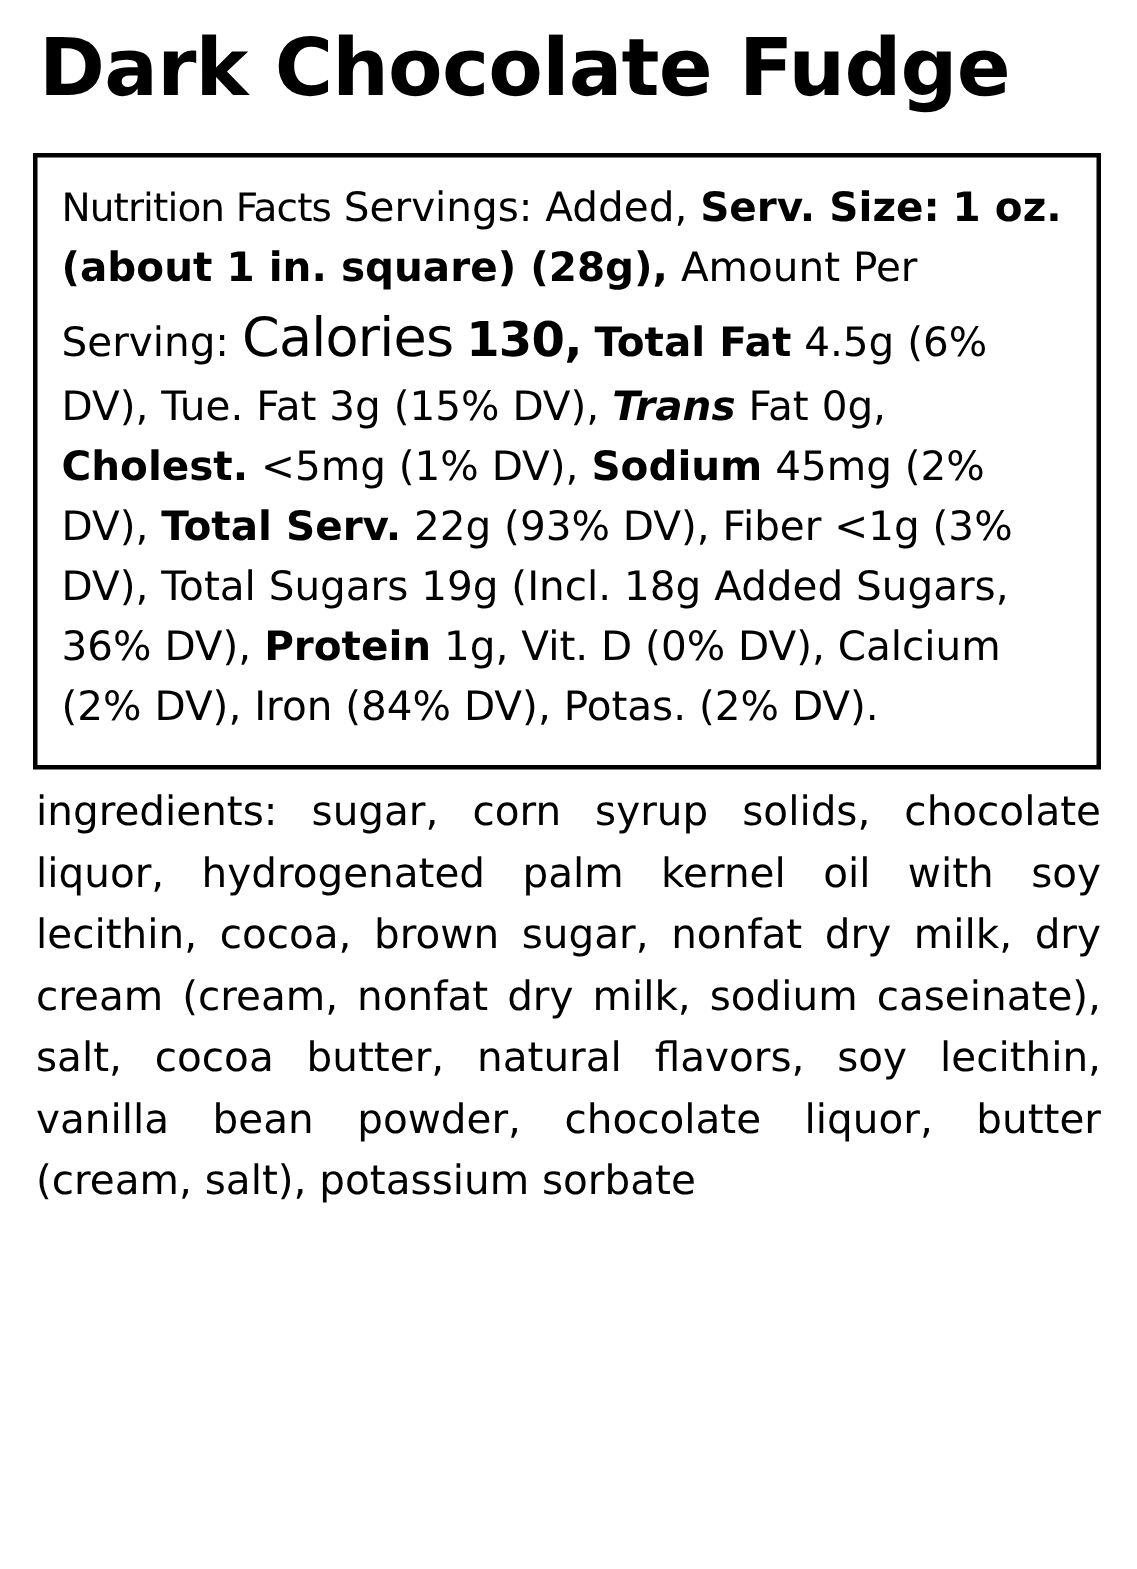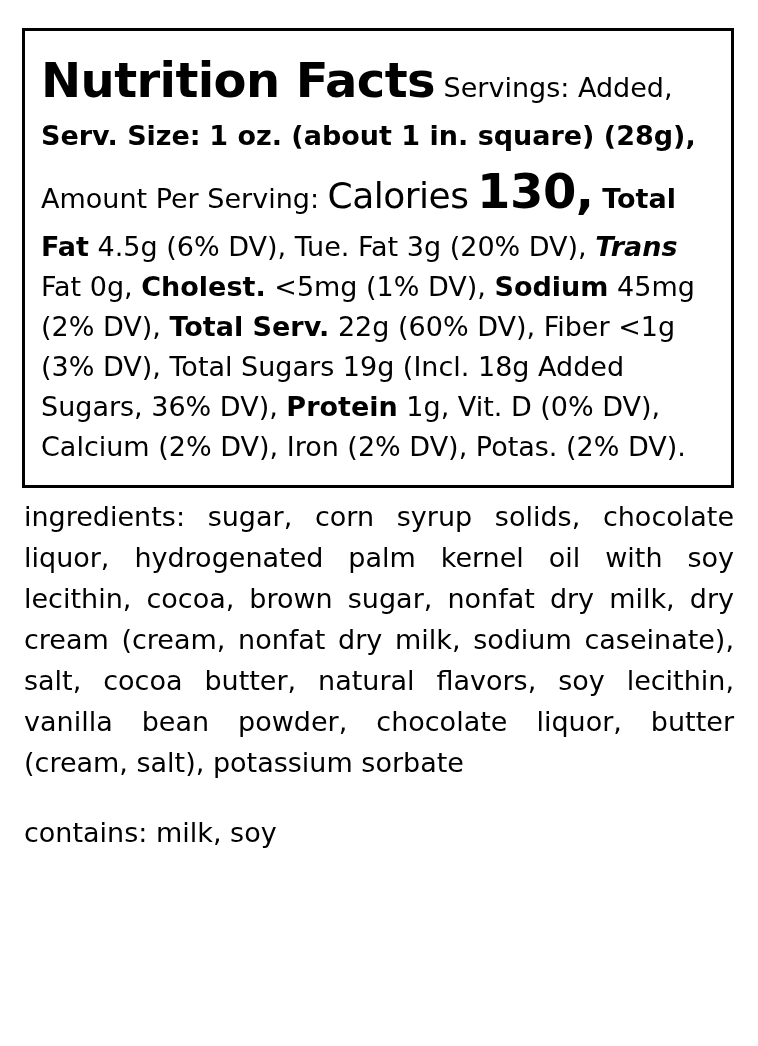--- a/index.html
+++ b/index.html
@@ -36,31 +36,31 @@
     padding: 14px 16px 18px 16px;
     width: 712px;
   }
   .nf-paragraph {
     font-size: 27px;
     line-height: 1.48;
     text-align: left;
     word-spacing: 0px;
   }
   .nf-title {
-    font-size: 48px;
-    font-weight: bold;
+    font-size: 26px;
+    font-weight: normal;
     letter-spacing: -0.6px;
   }
   .nf-calories-word {
     font-size: 36px;
     font-weight: normal;
     letter-spacing: -0.5px;
   }
   .nf-calories-num {
-    font-size: 48px;
+    font-size: 32px;
     font-weight: bold;
     letter-spacing: -0.5px;
   }
   .b { font-weight: bold; }
   .i { font-style: italic; font-weight: bold; }
   .ingredients {
     margin-top: 8px;
     font-size: 27px;
     line-height: 1.52;
     text-align: justify;
@@ -72,51 +72,51 @@
     font-size: 27px;
     line-height: 1.5;
     padding: 0 2px;
   }
 </style>
 </head>
 <body>
 
 <div class="page">
 
+  <div class="product-title">Dark Chocolate Fudge</div>
 
   <div class="nutrition-box">
     <div class="nf-paragraph">
       <span class="nf-title">Nutrition Facts</span>
       <span>Servings: Added,</span>
       <span class="b">Serv. Size:</span>
       <span class="b">1 oz. (about 1 in. square) (28g),</span>
       <span>Amount Per Serving:</span>
       <span class="nf-calories-word">Calories</span>
       <span class="nf-calories-num">130,</span>
       <span class="b">Total Fat</span>
       <span>4.5g (6% DV),</span>
       <span>Tue. Fat</span>
-      <span>3g (20% DV),</span>
+      <span>3g (15% DV),</span>
       <span class="i">Trans</span>
       <span>Fat</span>
       <span>0g,</span>
       <span class="b">Cholest.</span>
       <span>&lt;5mg (1% DV),</span>
       <span class="b">Sodium</span>
       <span>45mg (2% DV),</span>
       <span class="b">Total Serv.</span>
-      <span>22g (60% DV),</span>
+      <span>22g (93% DV),</span>
       <span>Fiber &lt;1g (3% DV),</span>
       <span>Total Sugars 19g (Incl. 18g Added Sugars, 36% DV),</span>
       <span class="b">Protein</span>
       <span>1g,</span>
       <span>Vit. D (0% DV),</span>
       <span>Calcium (2% DV),</span>
-      <span>Iron (2% DV),</span>
+      <span>Iron (84% DV),</span>
       <span>Potas. (2% DV).</span>
     </div>
   </div>
 
   <div class="ingredients">ingredients: sugar, corn syrup solids, chocolate liquor, hydrogenated palm kernel oil with soy lecithin, cocoa, brown sugar, nonfat dry milk, dry cream (cream, nonfat dry milk, sodium caseinate), salt, cocoa butter, natural flavors, soy lecithin, vanilla bean powder, chocolate liquor, butter (cream, salt), potassium sorbate</div>
 
-  <div class="contains">contains: milk, soy</div>
 
 </div>
 
 </body></html>

